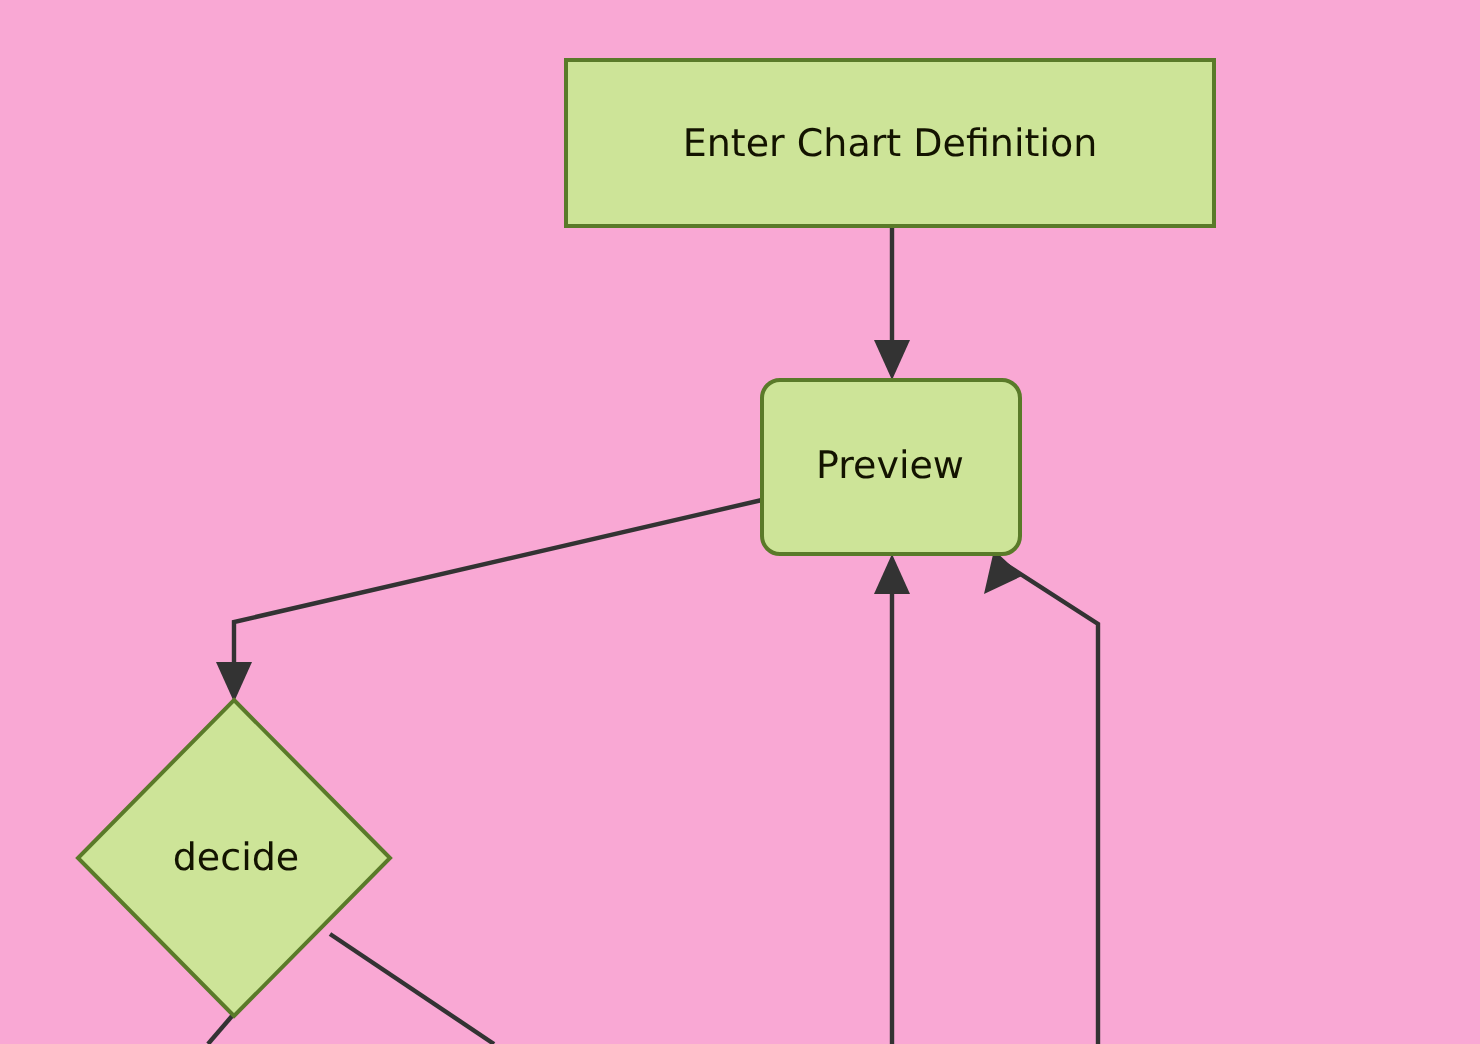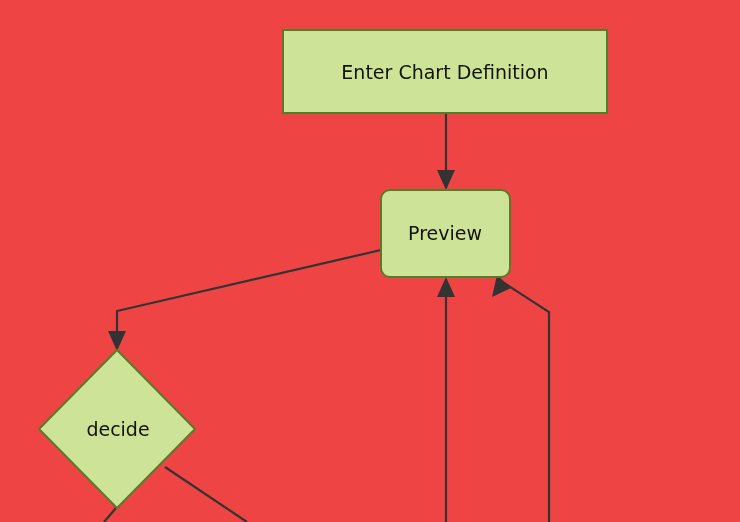--- a/index.html
+++ b/index.html
@@ -8,21 +8,21 @@
     padding: 0;
     background: #ffffff;
   }
   body {
     font-family: "DejaVu Sans", "Liberation Sans", sans-serif;
   }
   #canvas {
     position: relative;
     width: 740px;
     height: 522px;
-    background: #ef4444;
+    background: #f9a8d4;
     overflow: hidden;
   }
   #canvas svg {
     position: absolute;
     left: 0;
     top: 0;
     width: 740px;
     height: 522px;
     display: block;
   }

